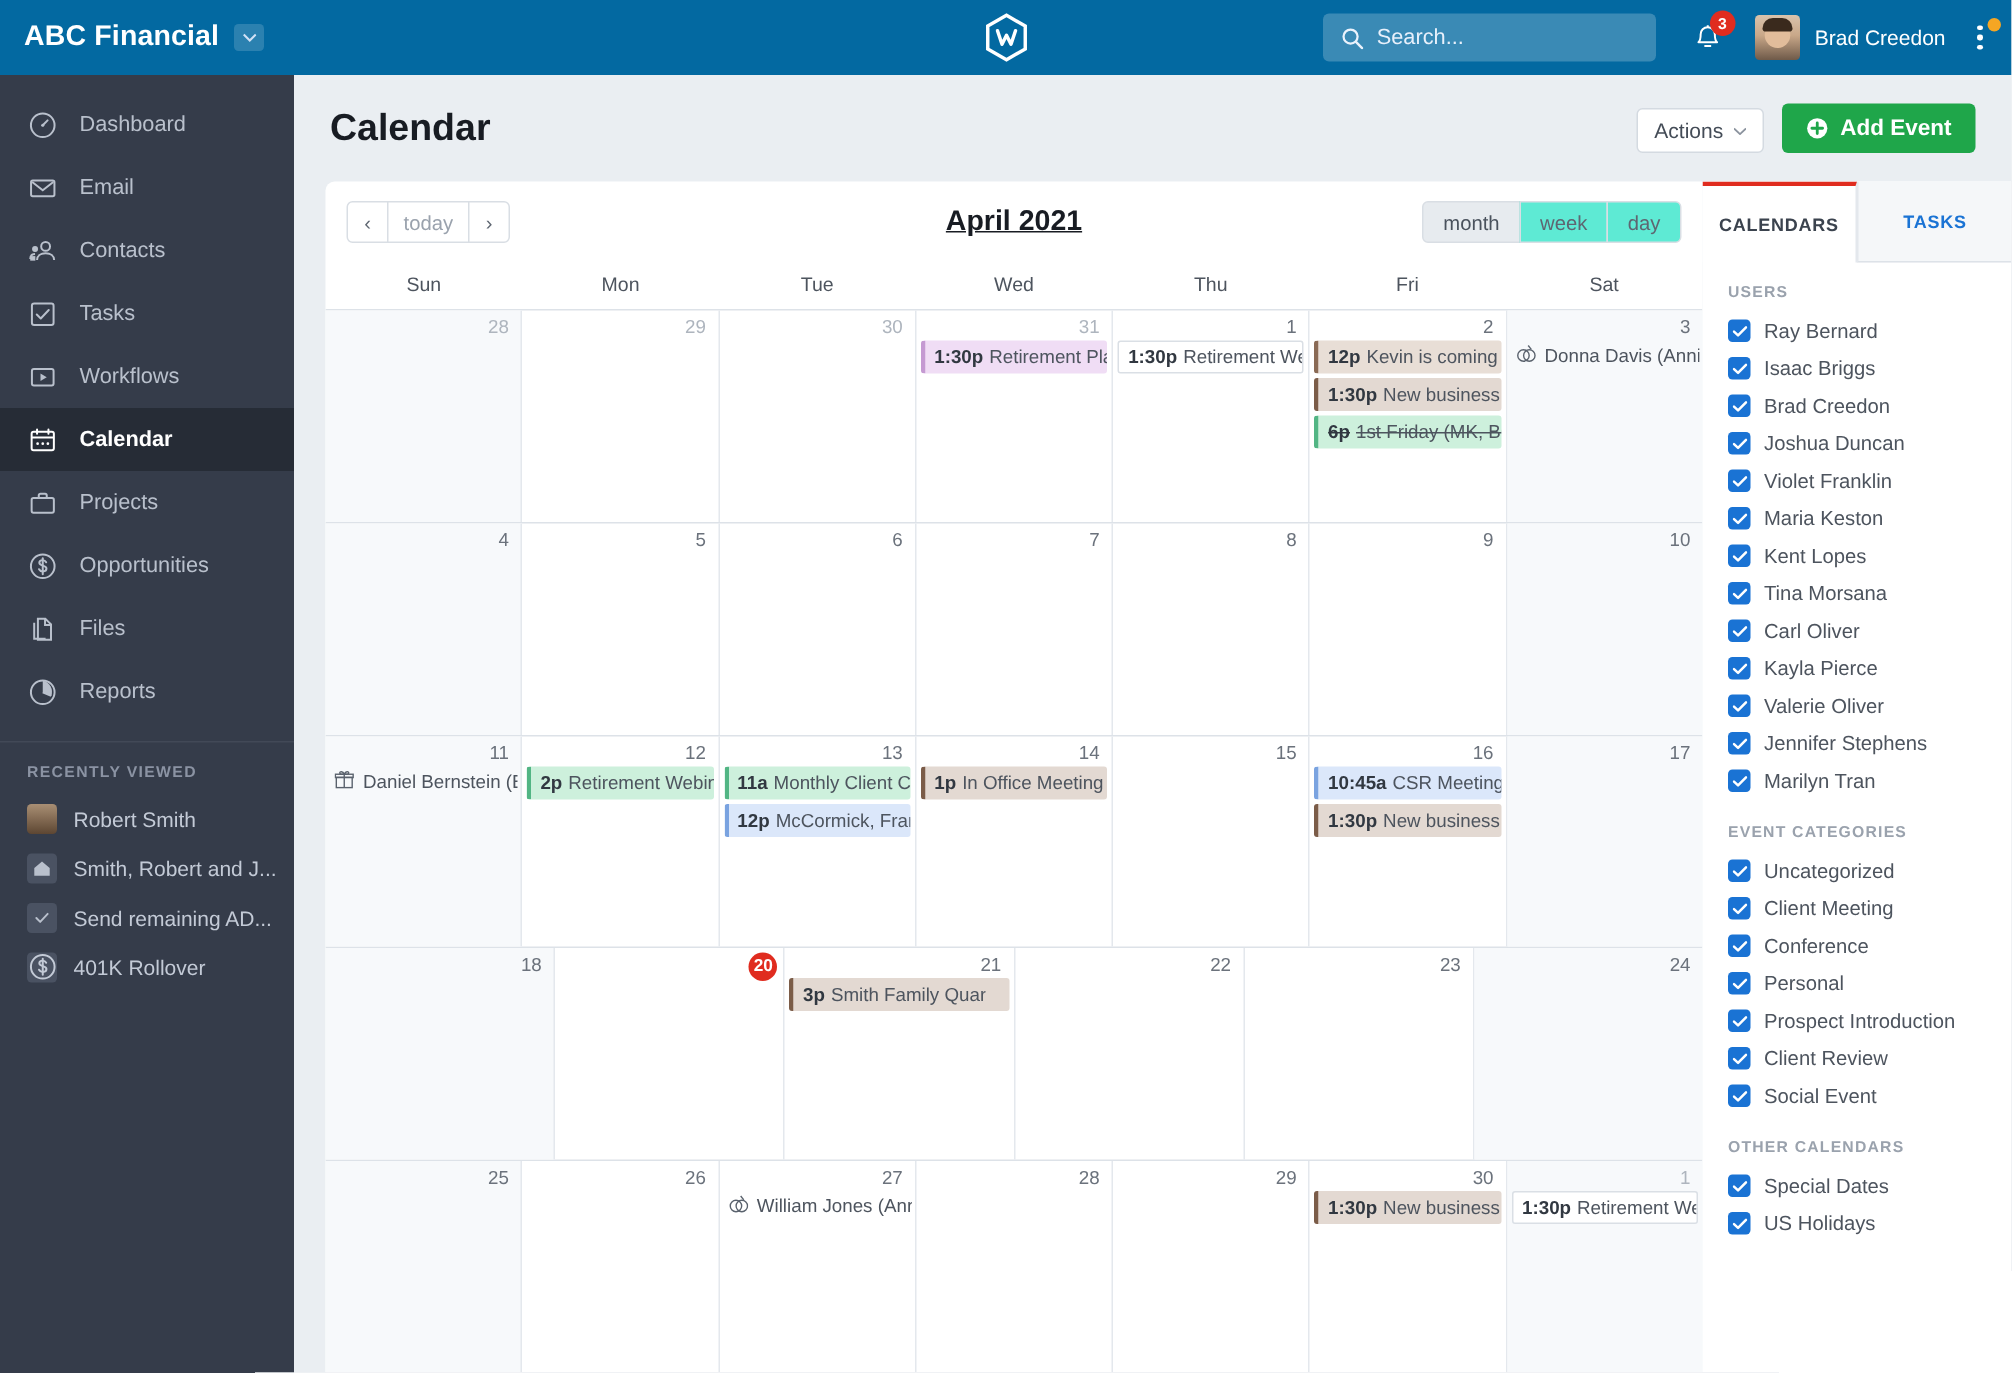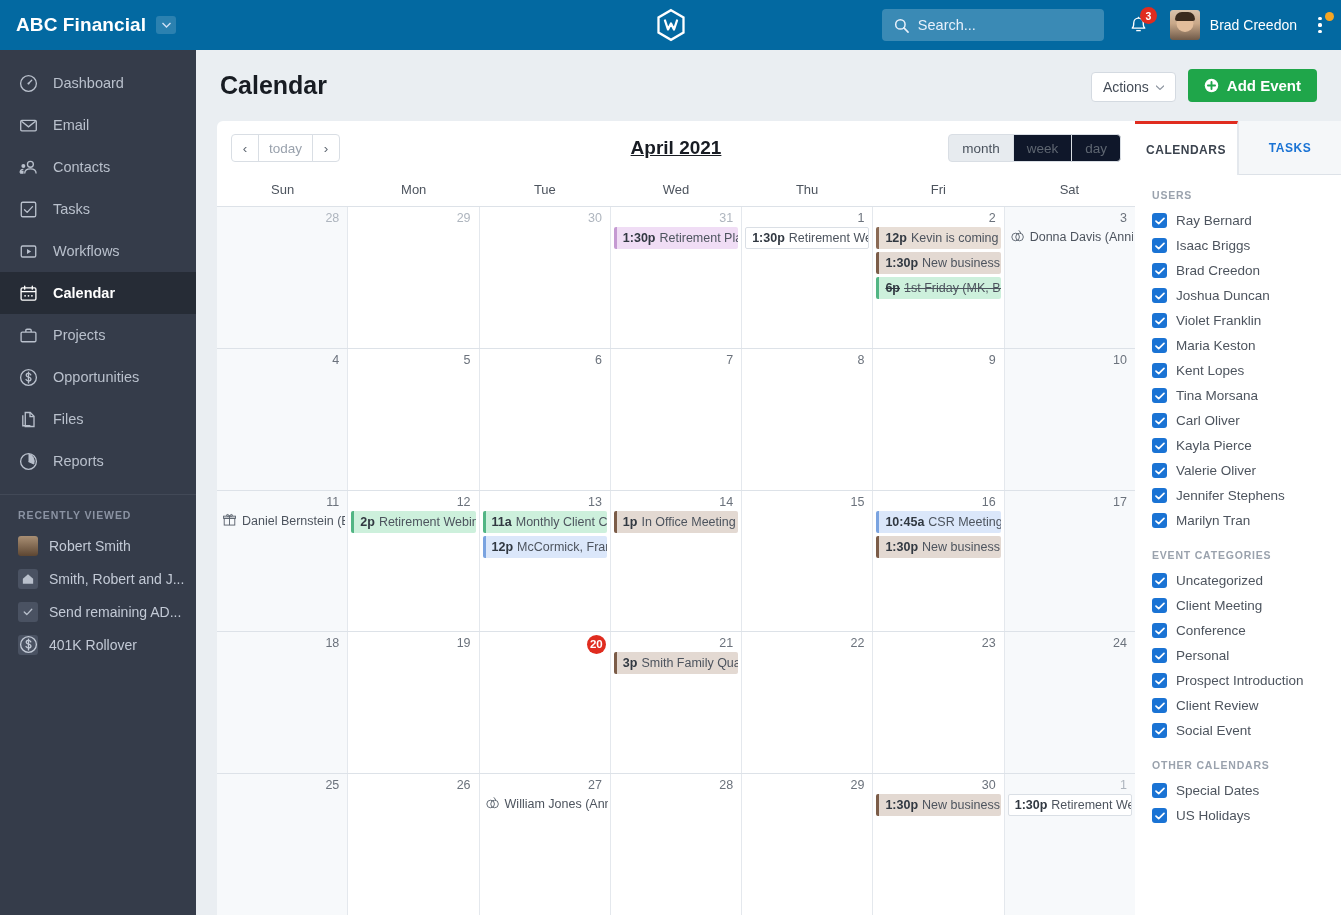--- a/index.html
+++ b/index.html
@@ -180,21 +180,21 @@
   .btngroup > div:last-child { border-radius:0 4px 4px 0; }
   .btngroup .arrow { width:28px; padding:0; color:#5e6671; }
   .cal-month {
     position:absolute; left:0; right:0; text-align:center;
     font-size: 19px; font-weight: bold; color:#181c23;
     pointer-events:none;
     text-decoration:underline;
   }
   .viewgroup { margin-left:auto; display:flex; position:relative; z-index:2; }
   .viewgroup > div {
-    height:28px; border:1px solid #d9dee4; background:#0f172a;
+    height:28px; border:1px solid #d9dee4; background:#5eead4;
     display:flex; align-items:center; justify-content:center;
     font-size:13.5px; color:#5e6671; padding:0 13px; margin-left:-1px;
   }
   .viewgroup > div:first-child { border-radius:4px 0 0 4px; margin-left:0; }
   .viewgroup > div:last-child { border-radius:0 4px 4px 0; }
   .viewgroup > div.sel { background:#e7ebef; color:#4a525d; }
 
   .dow-row { display:flex; border-bottom:1px solid #dde2e8; }
   .dow {
     flex:1 1 0; min-width:0; text-align:center;
@@ -649,23 +649,20 @@
               </div>
               <div class="day weekend">
                 <div class="daynum">17</div>
               </div>
             </div>
             <div class="week">
               <div class="day weekend">
                 <div class="daynum">18</div>
               </div>
               <div class="day">
-                <div class="daynum">19</div>
-              </div>
-              <div class="day">
                 <div style="overflow:hidden">
                   <span class="daynum today">20</span>
                 </div>
               </div>
               <div class="day">
                 <div class="daynum">21</div>
                 <div class="evt tan">
                   <b>3p</b>
                   <span class="txt">Smith Family Quar</span>
                 </div>

